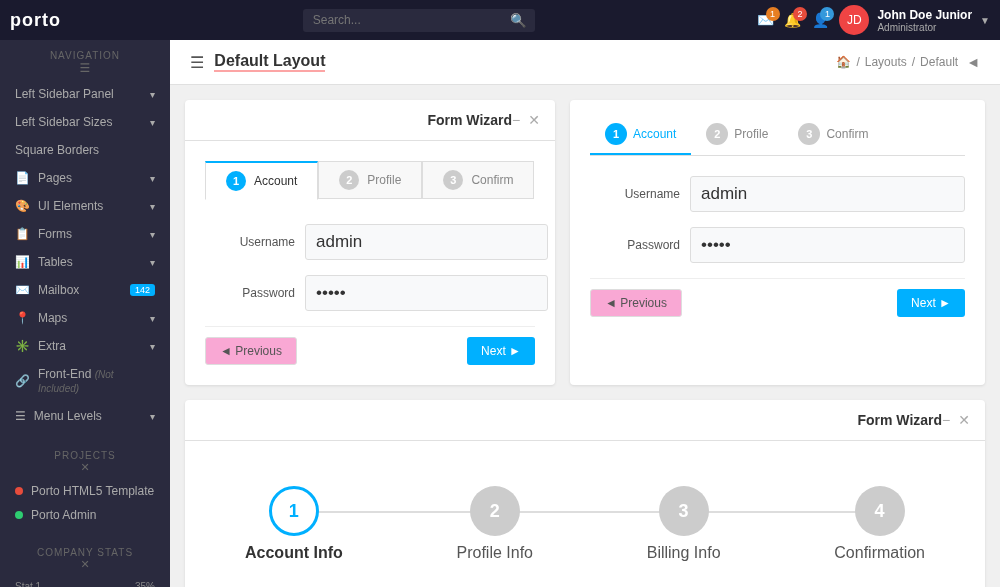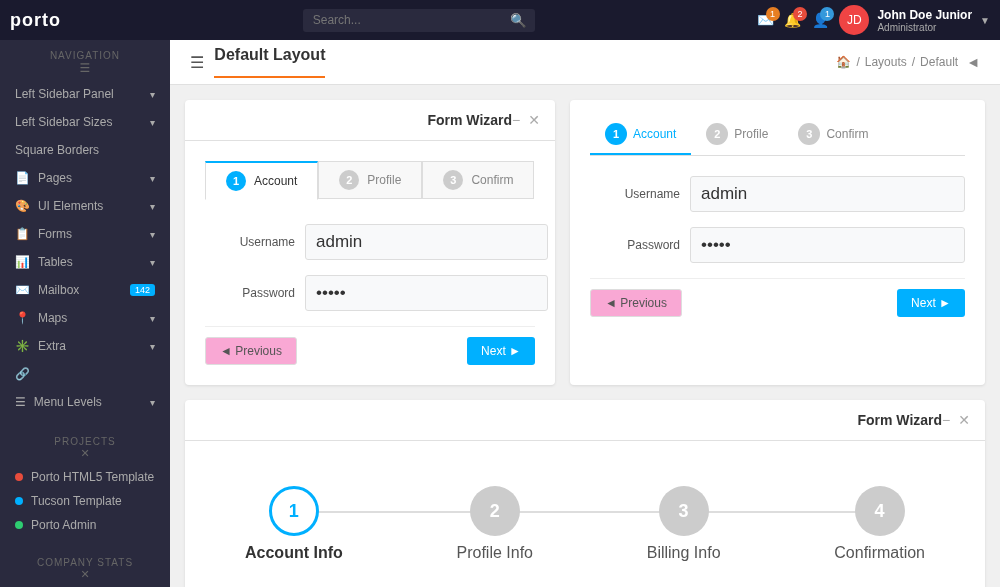--- a/index.html
+++ b/index.html
@@ -156,22 +156,22 @@
       background: none;
       border: none;
       cursor: pointer;
       color: #555;
       font-size: 16px;
     }
     .page-title {
       font-size: 16px;
       font-weight: bold;
       color: #333;
-      border-bottom: 2px solid #f97316;
-      padding-bottom: 12px;
+      border-bottom: 2px solid #fca5a5;
+      padding-bottom: 0;
     }
     .breadcrumb {
       display: flex;
       align-items: center;
       gap: 5px;
       font-size: 12px;
       color: #888;
     }
     .back-btn {
       background: none;
@@ -552,41 +552,38 @@
     <div class="sidebar-item">
       <div class="item-left">
         <span>✳️</span>
         <span>Extra</span>
       </div>
       <span class="chevron">▾</span>
     </div>
     <div class="sidebar-item">
       <div class="item-left">
         <span>🔗</span>
+        <span><span>Front-End</span> <em style="font-size:10px;color:#666;">(Not Included)</em></span>
       </div>
     </div>
     <div class="sidebar-item">
       <div class="item-left">
         <span>☰</span>
         <span>Menu Levels</span>
       </div>
       <span class="chevron">▾</span>
     </div>
 
     <div class="sidebar-section-header" style="margin-top:10px;">
       <span>PROJECTS</span>
       <button style="background:none;border:none;color:#666;cursor:pointer;font-size:11px;">✕</button>
     </div>
     <div class="project-item">
       <div class="project-dot" style="background:#e74c3c;"></div>
       <span>Porto HTML5 Template</span>
-    </div>
-    <div class="project-item">
-      <div class="project-dot" style="background:#00b0ff;"></div>
-      <span>Tucson Template</span>
     </div>
     <div class="project-item">
       <div class="project-dot" style="background:#2ecc71;"></div>
       <span>Porto Admin</span>
     </div>
 
     <div class="sidebar-section-header" style="margin-top:10px;">
       <span>COMPANY STATS</span>
       <button style="background:none;border:none;color:#666;cursor:pointer;font-size:11px;">✕</button>
     </div>

